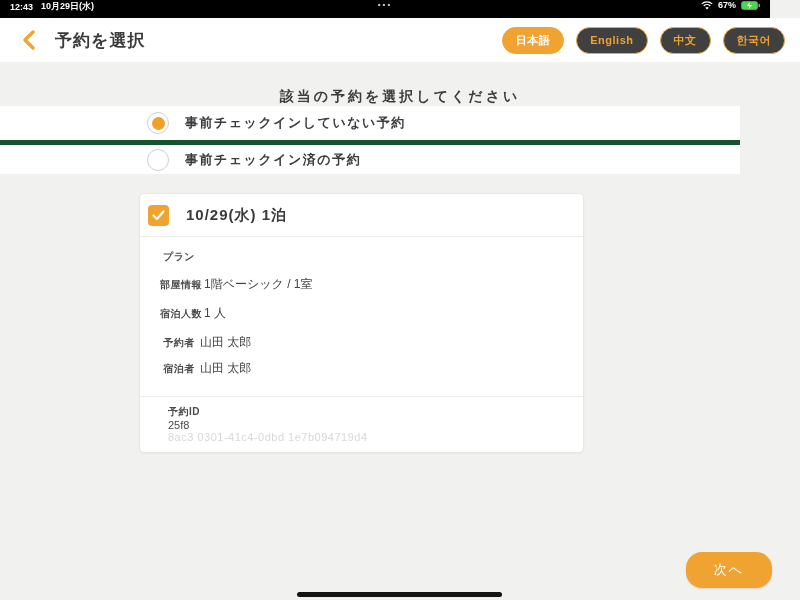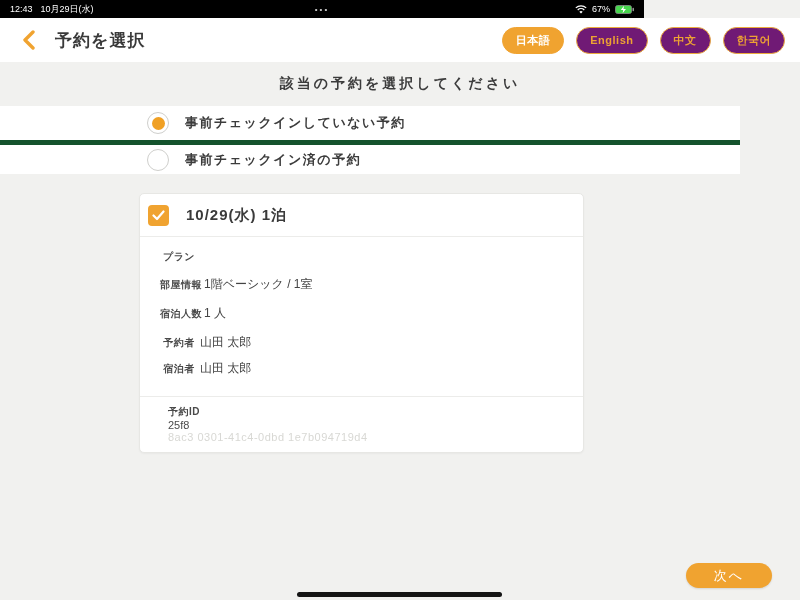--- a/index.html
+++ b/index.html
@@ -8,25 +8,25 @@
     font-family:"Liberation Sans","DejaVu Sans",sans-serif;
     background:#f1f1ef;
     position:relative;
     width:800px; height:600px;
     overflow:hidden;
     color:#3b3b3b;
   }
 
   
   .status-bar {
-    position:absolute; top:0; left:0; width:644px; height:18px;
+    position:absolute; top:0; left:0; width:770px; height:18px;
     background:#000; color:#fff;
-    display:flex; align-items:center; justify-content:space-between;
+    display:flex; align-items:flex-start; justify-content:space-between;
     padding:0 10px;
-    font-size:9px; font-weight:normal;
+    font-size:9px; font-weight:bold;
   }
   .status-left { display:flex; gap:8px; align-items:center; }
   .status-center {
     position:absolute; left:0; right:0; text-align:center;
     font-size:8px; color:#cfcfcf; letter-spacing:2px; pointer-events:none;
   }
   .status-right { display:flex; gap:5px; align-items:center; }
   .wifi-icon svg, .battery-icon svg { display:block; }
 
   
@@ -40,32 +40,32 @@
     width:26px; height:30px; display:flex; align-items:center; justify-content:center;
     cursor:pointer; background:none; border:none;
   }
   .page-title {
     font-size:17px; font-weight:bold; color:#3a3a3a;
     margin-left:14px; letter-spacing:1px;
   }
   .lang-switcher { margin-left:auto; display:flex; gap:12px; align-items:center; }
   .lang-pill {
     height:27px; padding:0 13px; border-radius:14px;
-    border:1.5px solid #ecaa3c; background:#701a75; color:#eda233;
+    border:1.5px solid #ecaa3c; background:#404040; color:#eda233;
     font-size:11px; font-weight:bold; letter-spacing:0.5px;
     display:flex; align-items:center; justify-content:center; cursor:pointer;
     font-family:inherit;
   }
   .lang-pill.selected { background:#f0a330; border-color:#f0a330; color:#fff; }
 
   
   .instruction-band {
     position:absolute; top:62px; left:0; width:800px; height:44px;
     background:#f1f1ef;
-    display:flex; align-items:center; justify-content:center;
+    display:flex; align-items:flex-end; justify-content:center;
   }
   .instruction-text {
     font-size:14px; font-weight:bold; color:#3c3c3c; letter-spacing:3px;
   }
 
   
   .option-rows { position:absolute; top:106px; left:0; width:740px; }
   .option-row {
     height:34px; background:#fff;
     display:flex; align-items:center;
@@ -120,21 +120,21 @@
   }
   .res-id-visible { font-size:11px; font-weight:normal; color:#4a4a4a; margin-left:8px; }
   .res-id-redacted {
     font-size:11px; color:#d8d8d4; margin-left:1px;
     filter:blur(0.7px); letter-spacing:0.5px; user-select:none;
   }
 
   
   .next-button {
     position:absolute; right:28px; bottom:12px;
-    width:86px; height:25px; border-radius:16px;
+    width:86px; height:36px; border-radius:16px;
     background:#f0a330; border:none; color:#fff;
     font-size:13px; letter-spacing:2px; cursor:pointer;
     display:flex; align-items:center; justify-content:center;
     box-shadow:0 1px 2px rgba(0,0,0,0.12);
     font-family:inherit;
   }
 
   
   .home-indicator {
     position:absolute; left:297px; bottom:3px;

